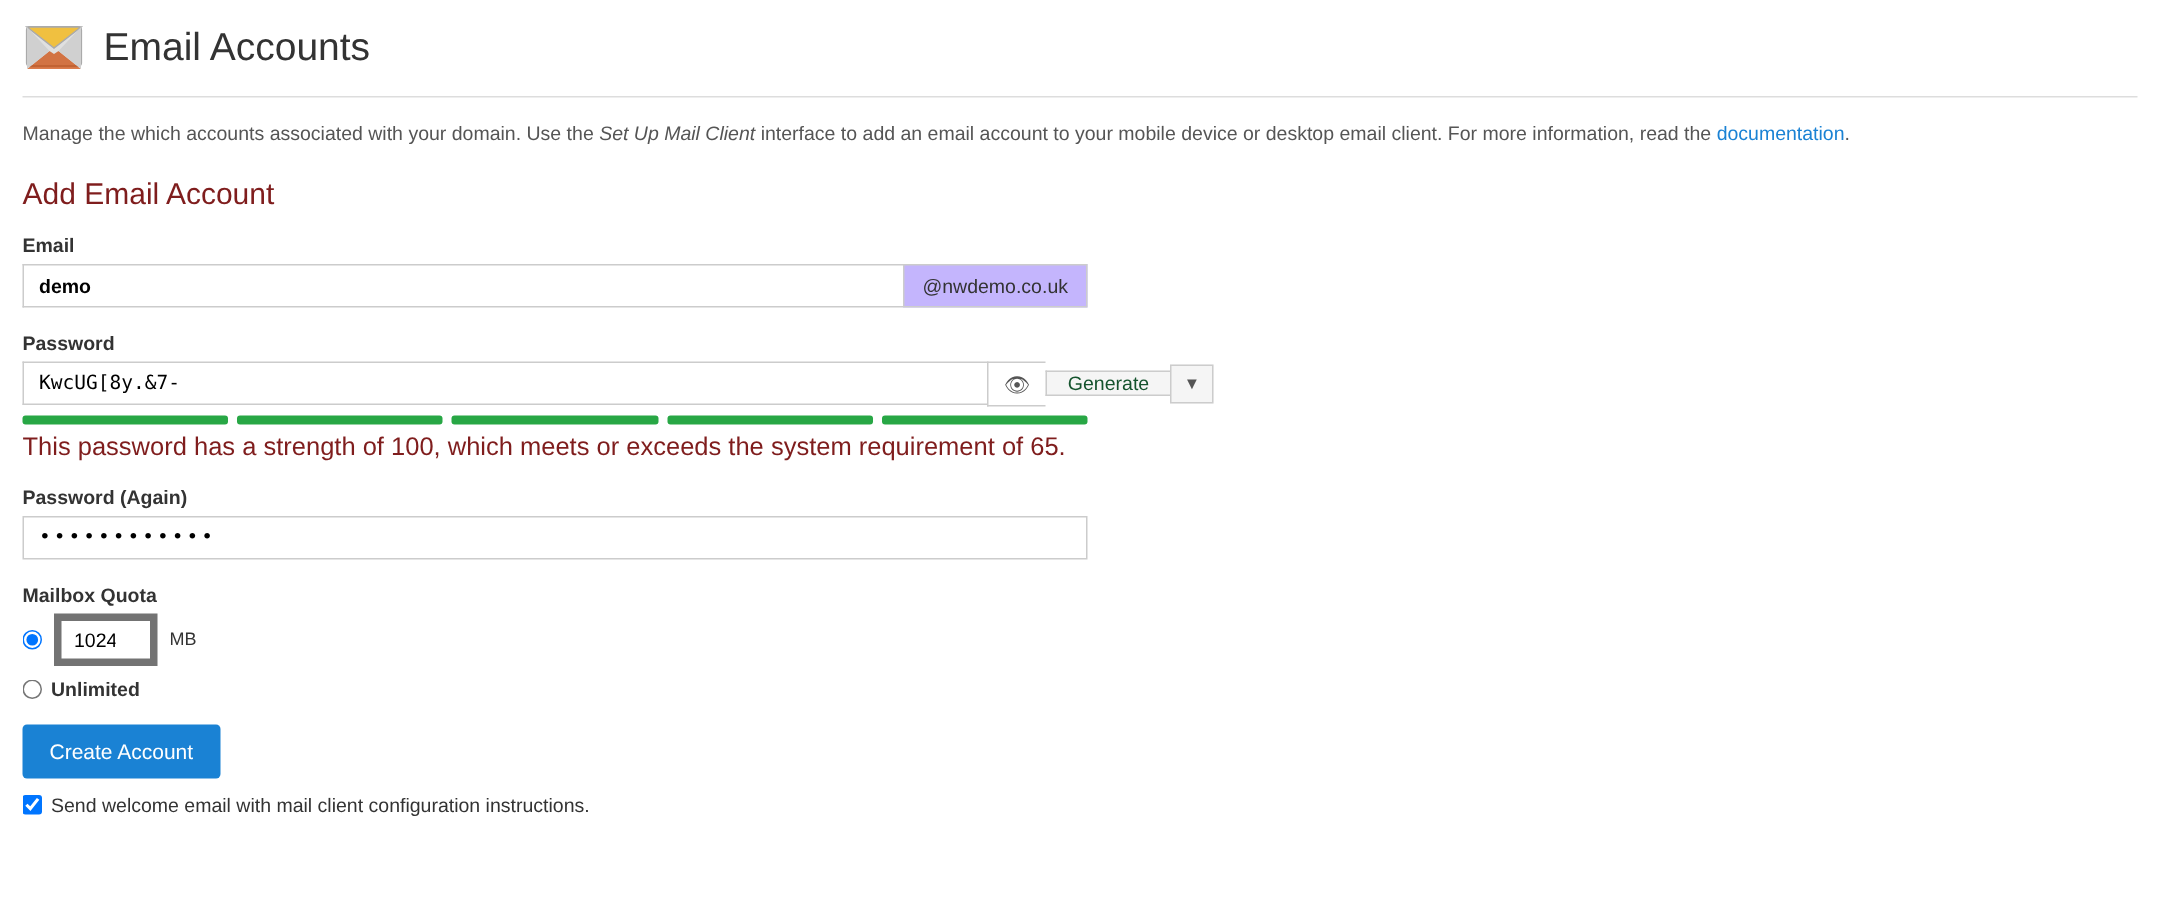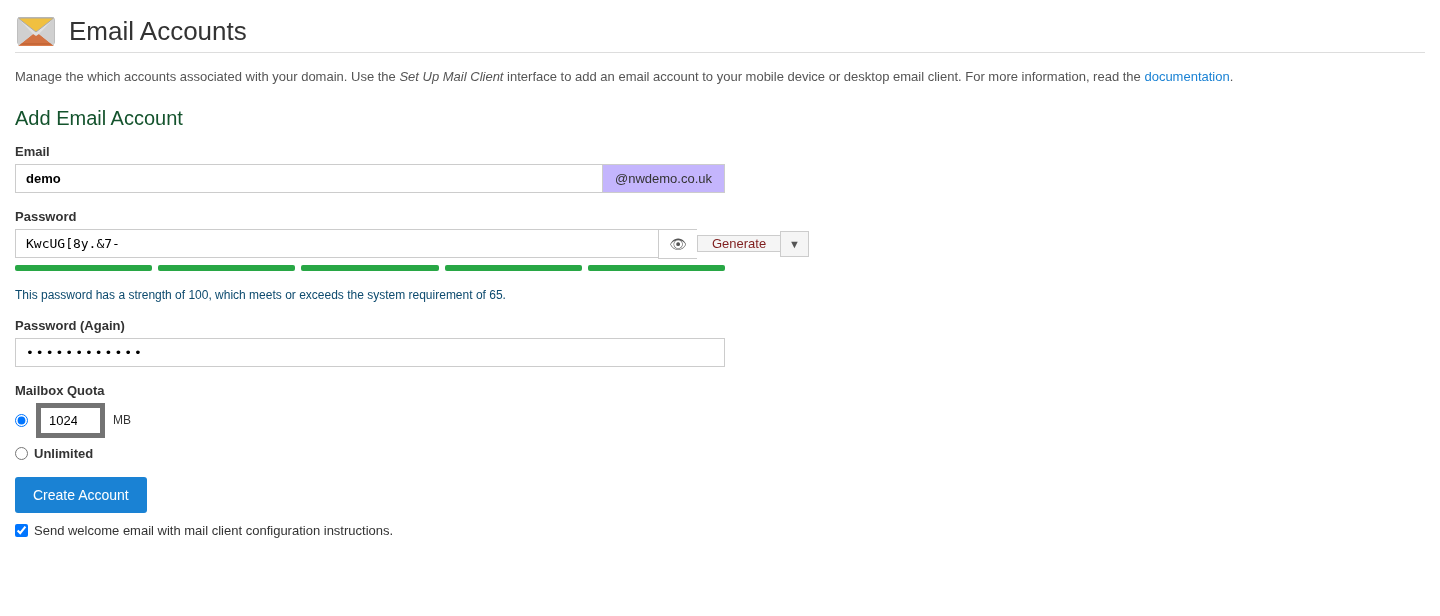--- a/index.html
+++ b/index.html
@@ -8,20 +8,21 @@
       font-size: 14px;
       color: #333;
       background: #fff;
       padding: 10px 15px;
     }
 
     .header {
       display: flex;
       align-items: center;
       gap: 12px;
+      padding-bottom: 12px;
       border-bottom: 1px solid #ddd;
       margin-bottom: 14px;
     }
 
     .header-icon {
       width: 42px;
       height: 42px;
     }
 
     .header-title {
@@ -42,21 +43,21 @@
       text-decoration: none;
     }
 
     .description em {
       font-style: italic;
     }
 
     .section-title {
       font-size: 20px;
       font-weight: normal;
-      color: #14532d;
+      color: #7f1d1d;
       margin-bottom: 14px;
     }
 
     .form-group {
       margin-bottom: 16px;
     }
 
     .form-label {
       display: block;
       font-weight: bold;
@@ -115,21 +116,21 @@
       color: #555;
     }
 
     .generate-btn {
       padding: 0 14px;
       background: #f5f5f5;
       border: 1px solid #ccc;
       border-right: none;
       cursor: pointer;
       font-size: 13px;
-      color: #7f1d1d;
+      color: #14532d;
     }
 
     .generate-dropdown {
       padding: 6px 8px;
       background: #f5f5f5;
       border: 1px solid #ccc;
       cursor: pointer;
       font-size: 11px;
       color: #555;
     }
@@ -142,23 +143,23 @@
     }
 
     .strength-bar {
       flex: 1;
       height: 6px;
       background: #28a745;
       border-radius: 2px;
     }
 
     .strength-text {
-      font-size: 12px;
-      color: #0c4a6e;
-      margin-top: 17px;
+      font-size: 17px;
+      color: #7f1d1d;
+      margin-top: 5px;
     }
 
     .password-again-input {
       width: 710px;
       padding: 6px 10px;
       border: 1px solid #ccc;
       font-size: 13px;
       outline: none;
       font-family: monospace;
       letter-spacing: 2px;

